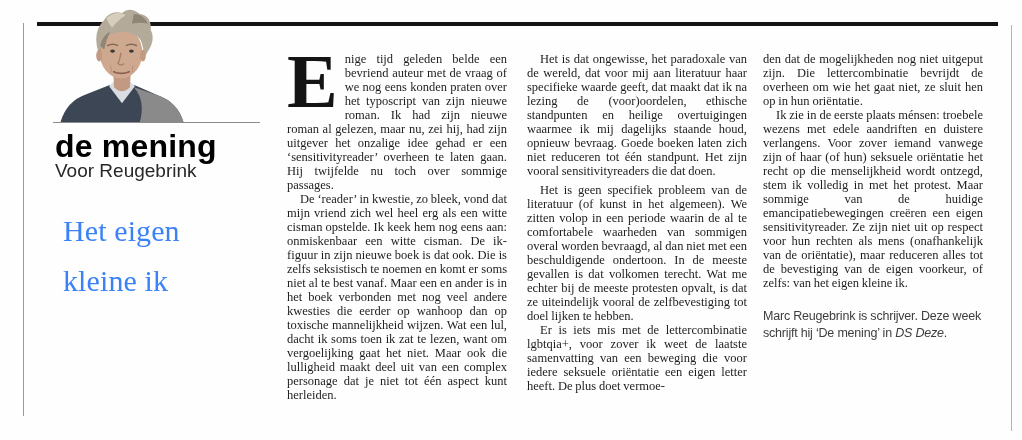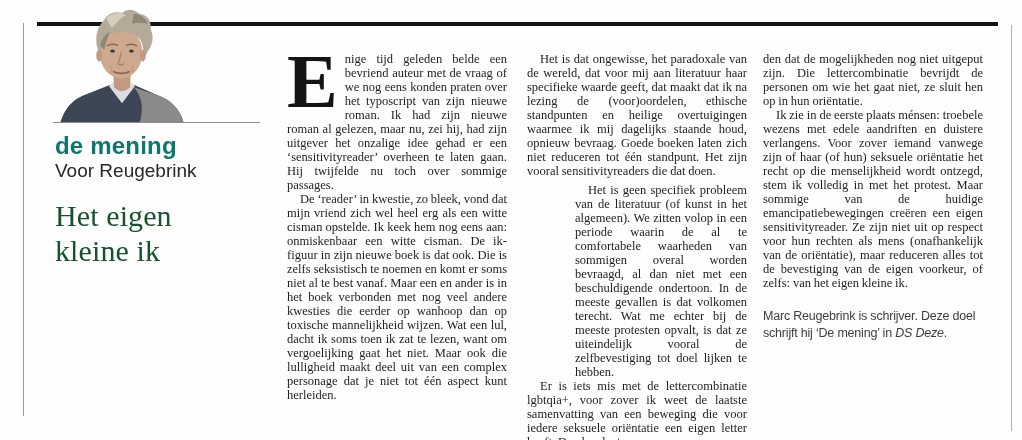--- a/index.html
+++ b/index.html
@@ -7,44 +7,44 @@
     position:relative;width:1022px;height:440px;background:#fefefe;overflow:hidden;
     font-family:"Liberation Serif",serif;color:#1d1d1d;
   }
   .top-bar{position:absolute;left:37px;top:22px;width:961px;height:4px;background:#141414;}
   .rule-left{position:absolute;left:23px;top:23px;width:1px;height:393px;background:#9a9a9a;}
   .rule-right{position:absolute;left:1011px;top:25px;width:1px;height:406px;background:#b3b3b3;}
   .photo{position:absolute;left:54px;top:8px;width:136px;height:114px;z-index:3;}
   .photo-rule{position:absolute;left:53px;top:122px;width:207px;height:1px;background:#8c8c8c;}
   .kicker{
     position:absolute;left:55px;top:133px;
-    font-family:"Liberation Sans",sans-serif;font-weight:700;font-size:24px;line-height:26px;
-    color:#0f766e;letter-spacing:0.2px;
+    font-family:"Liberation Sans",sans-serif;font-weight:700;font-size:32px;line-height:26px;
+    color:#000000;letter-spacing:0.2px;
   }
   .author{
     position:absolute;left:55px;top:160px;
     font-family:"Liberation Sans",sans-serif;font-weight:400;font-size:19px;line-height:22px;
     color:#272727;
   }
   .headline{
-    position:absolute;left:55px;top:198px;width:178px;margin:0;
-    font-family:"Liberation Serif",serif;font-weight:500;font-size:30px;line-height:35px;
-    color:#14532d;letter-spacing:0.1px;
+    position:absolute;left:55px;top:198px;width:178px;margin:8px;
+    font-family:"Liberation Serif",serif;font-weight:500;font-size:30px;line-height:50px;
+    color:#3b82f6;letter-spacing:0.1px;
   }
   .col{
     position:absolute;top:52px;width:220px;
     font-size:12.5px;line-height:14px;text-align:justify;
     hyphens:auto;-webkit-hyphens:auto;word-spacing:-0.3px;
   }
   .col1{left:287px;}
   .col2{left:527px;}
   .col3{left:763px;}
   .col p{margin:0;padding:0;}
   .col p.ind{text-indent:13px;}
-  .col p.gap{margin-top:5px;margin-left:48px;}
+  .col p.gap{margin-top:5px;}
   .dropcap{
     float:left;font-family:"Liberation Serif",serif;font-weight:700;
     font-size:76px;line-height:55px;height:55px;
     margin:2px 7px 0 0;color:#141414;
   }
   .byline{
     margin-top:18px !important;width:238px;text-align:left;text-indent:0;
     font-family:"Liberation Sans",sans-serif;font-size:12.5px;line-height:17px;
     color:#3d3d3d;letter-spacing:-0.2px;word-spacing:0;
   }
@@ -103,18 +103,18 @@
     <p class="ind">De ‘reader’ in kwestie, zo bleek, vond dat mijn vriend zich wel heel erg als een witte cisman opstelde. Ik keek hem nog eens aan: onmiskenbaar een witte cisman. De ik-figuur in zijn nieuwe boek is dat ook. Die is zelfs seksistisch te noemen en komt er soms niet al te best vanaf. Maar een en ander is in het boek verbonden met nog veel andere kwesties die eerder op wanhoop dan op toxische mannelijkheid wijzen. Wat een lul, dacht ik soms toen ik zat te lezen, want om vergoelijking gaat het niet. Maar ook die lulligheid maakt deel uit van een complex personage dat je niet tot één aspect kunt herleiden.</p>
   </div>
 
   <div class="col col2">
     <p class="ind">Het is dat ongewisse, het paradoxale van de wereld, dat voor mij aan literatuur haar specifieke waarde geeft, dat maakt dat ik na lezing de (voor)oordelen, ethische standpunten en heilige overtuigingen waarmee ik mij dagelijks staande houd, opnieuw bevraag. Goede boeken laten zich niet reduceren tot één standpunt. Het zijn vooral sensitivityreaders die dat doen.</p>
     <p class="ind gap">Het is geen specifiek probleem van de literatuur (of kunst in het algemeen). We zitten volop in een periode waarin de al te comfortabele waarheden van sommigen overal worden bevraagd, al dan niet met een beschuldigende ondertoon. In de meeste gevallen is dat volkomen terecht. Wat me echter bij de meeste protesten opvalt, is dat ze uiteindelijk vooral de zelfbevestiging tot doel lijken te hebben.</p>
     <p class="ind">Er is iets mis met de lettercombinatie lgbtqia+, voor zover ik weet de laatste samenvatting van een beweging die voor iedere seksuele oriëntatie een eigen letter heeft. De plus doet vermoe-</p>
   </div>
 
   <div class="col col3">
-    <p>den dat de mogelijkheden nog niet uitgeput zijn. Die lettercombinatie bevrijdt de personen om wie het gaat niet, ze sluit hen op in hun oriëntatie.</p>
+    <p>den dat de mogelijkheden nog niet uitgeput zijn. Die lettercombinatie bevrijdt de overheen om wie het gaat niet, ze sluit hen op in hun oriëntatie.</p>
     <p class="ind">Ik zie in de eerste plaats ménsen: troebele wezens met edele aandriften en duistere verlangens. Voor zover iemand vanwege zijn of haar (of hun) seksuele oriëntatie het recht op die menselijkheid wordt ontzegd, stem ik volledig in met het protest. Maar sommige van de huidige emancipatiebewegingen creëren een eigen sensitivityreader. Ze zijn niet uit op respect voor hun rechten als mens (onafhankelijk van de oriëntatie), maar reduceren alles tot de bevestiging van de eigen voorkeur, of zelfs: van het eigen kleine ik.</p>
-    <p class="byline"><span>Marc Reugebrink is schrijver. Deze doel schrijft hij ‘De mening’ in </span><em>DS Deze</em><span>.</span></p>
+    <p class="byline"><span>Marc Reugebrink is schrijver. Deze week schrijft hij ‘De mening’ in </span><em>DS Deze</em><span>.</span></p>
   </div>
 
 </div>
 
 </body></html>

